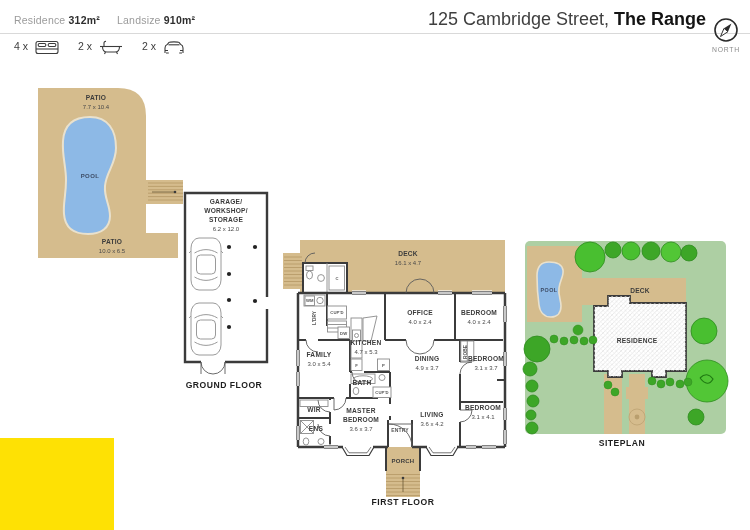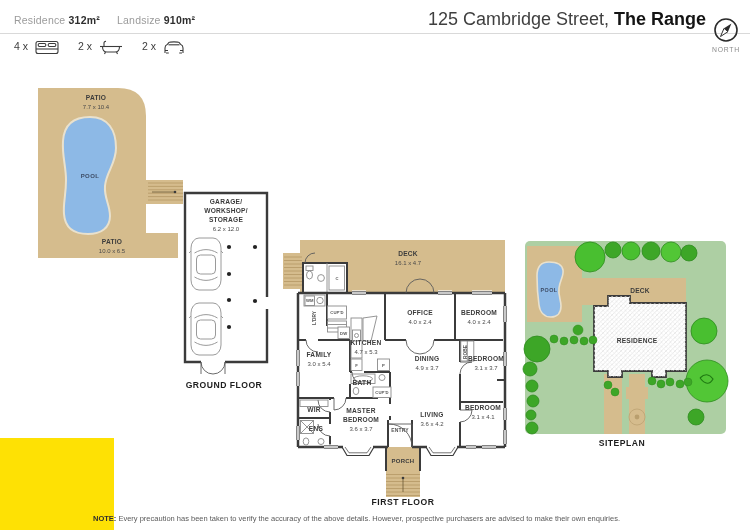--- a/index.html
+++ b/index.html
@@ -428,17 +428,14 @@
       <text class="lbl" x="640" y="293">DECK</text>
       <text class="lbl" x="637" y="343">RESIDENCE</text>
       <text class="cap" x="622" y="446">SITEPLAN</text>
     </g>
   </svg>
 
   <div class="logo">
     <span>RayWhite.</span>
   </div>
 
-  <div class="note">
-    <b>NOTE:</b><span> Every precaution has been taken to verify the accuracy of the above details. However, prospective purchasers are advised to make their own enquiries.</span>
-  </div>
 
 </div>
 
 </body></html>

